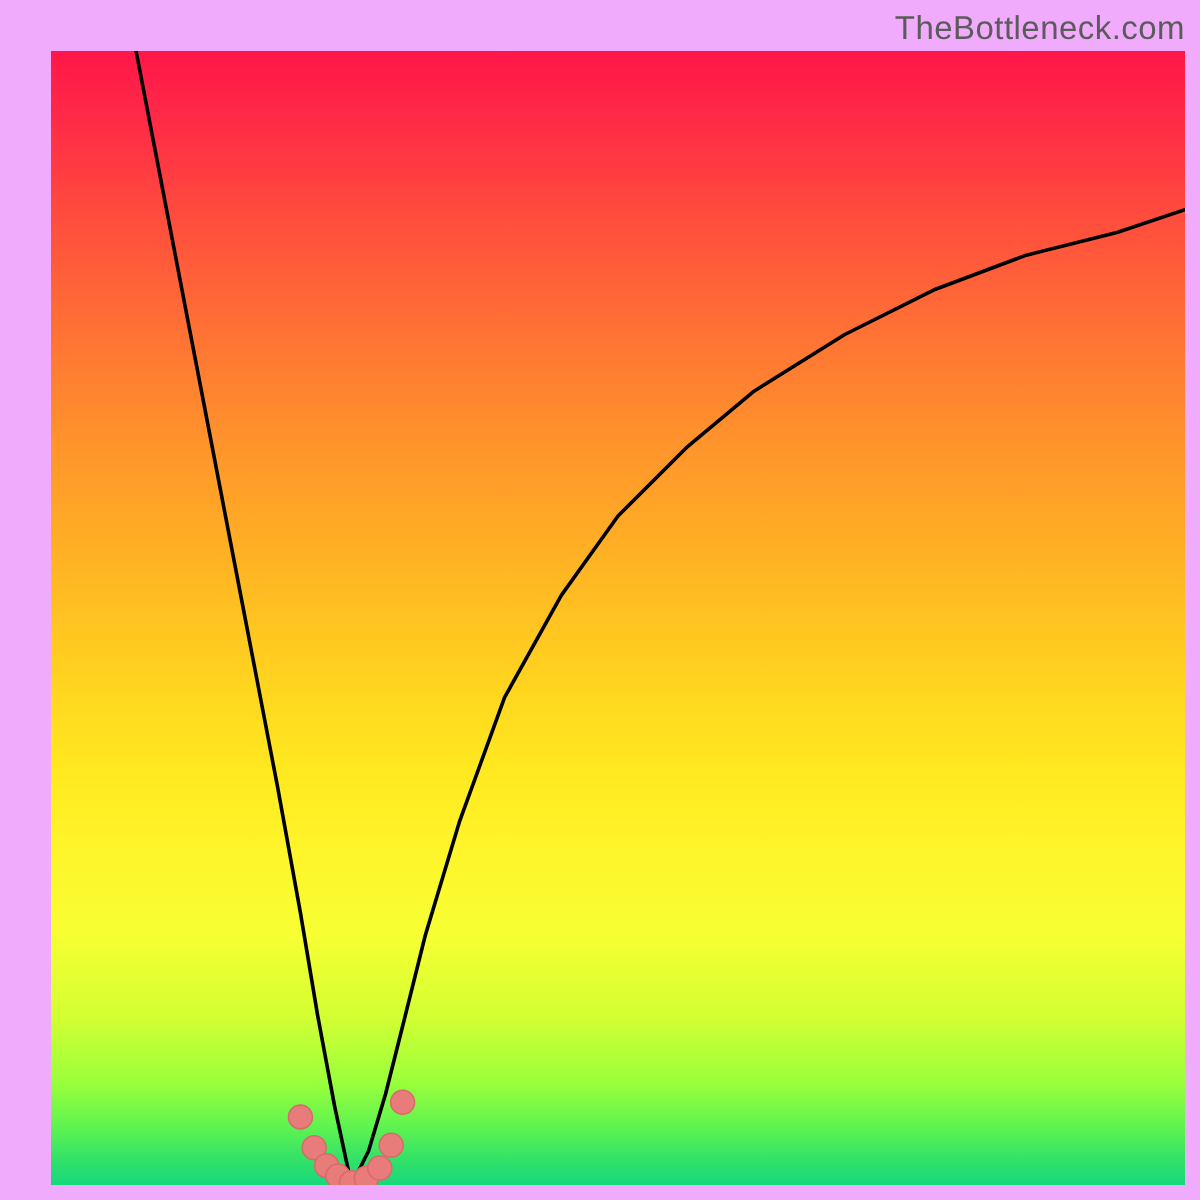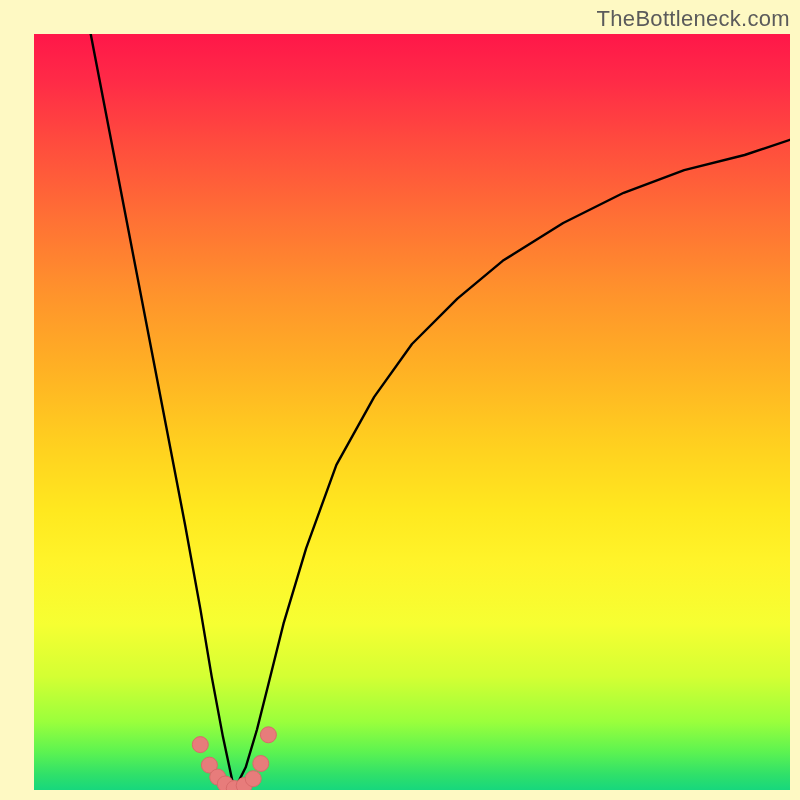--- a/index.html
+++ b/index.html
@@ -10,21 +10,21 @@
     overflow: hidden;
     background: #000;
     font-family: Arial, Helvetica, sans-serif;
   }
   .frame {
     position: absolute;
     left: 0;
     top: 0;
     width: 800px;
     height: 800px;
-    background: #fef9c3;
+    background: #f0abfc;
   }
   .plot {
     position: absolute;
     left: 34px;
     top: 34px;
     width: 756px;
     height: 756px;
     
     background: linear-gradient(
       to bottom,

